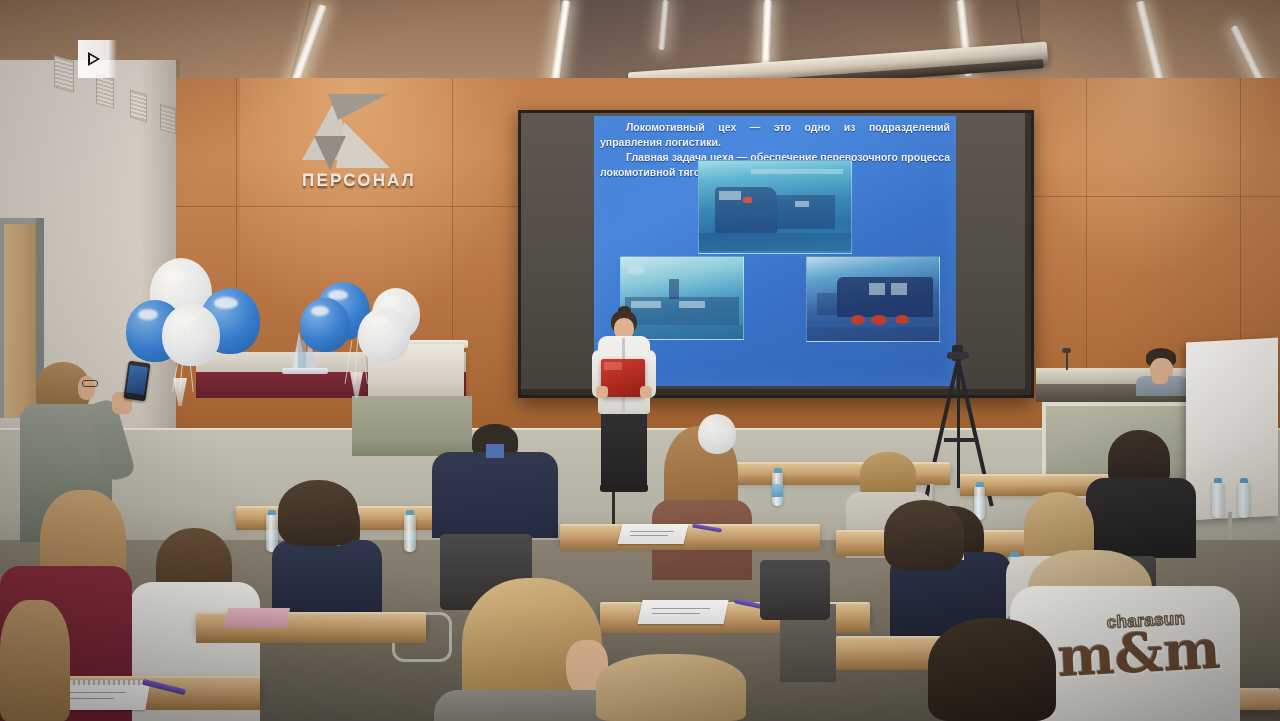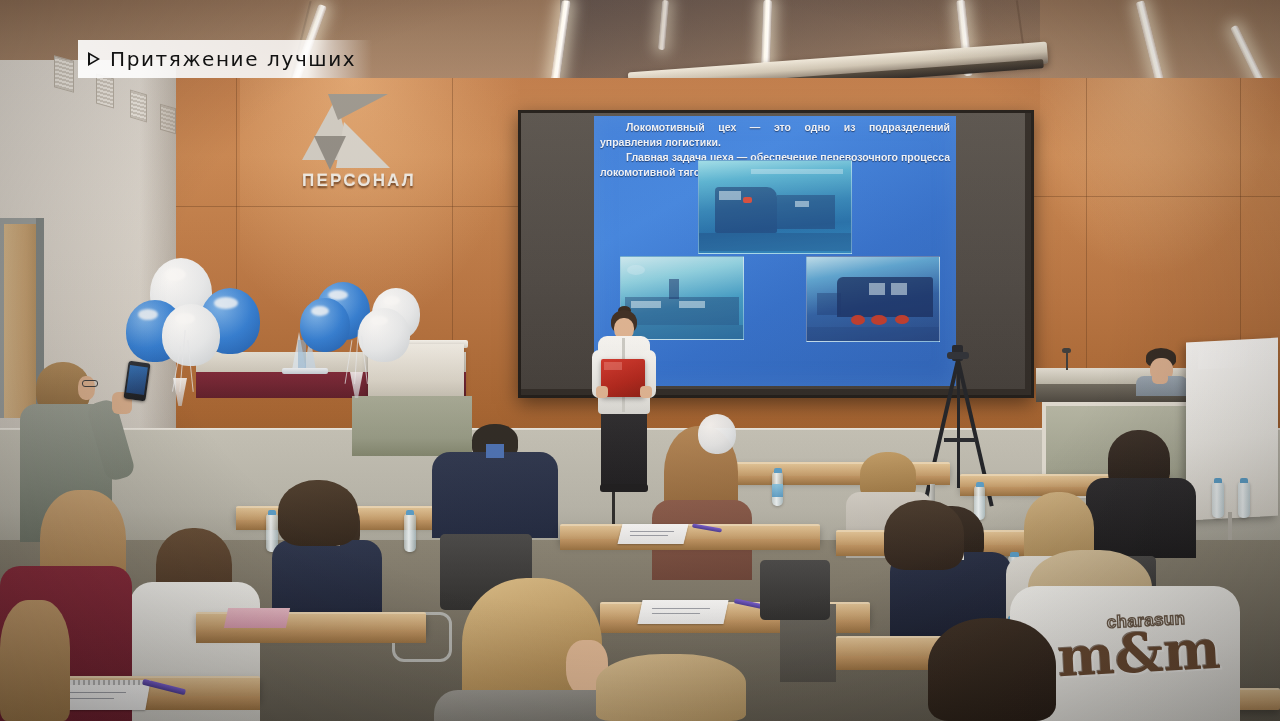--- a/index.html
+++ b/index.html
@@ -561,16 +561,15 @@
 
   <div class="abs" style="left:278px;top:480px;width:80px;height:66px;background:linear-gradient(175deg,#4f3e2e,#30241a);border-radius:48% 48% 28% 28%;"></div>
 
   <div class="abs" style="left:0;top:600px;width:70px;height:121px;background:linear-gradient(170deg,#caa170,#9d7848);border-radius:40% 40% 10% 10%;"></div>
 
   <div class="abs" id="warmcast"></div>
   <div class="abs" id="vignette"></div>
 
   <div class="abs" id="wm">
     <span class="wm-arrow"></span>
-    <span id="wm-text">Притяжение лучших</span>
   </div>
 
 </div>
 
 </body></html>

